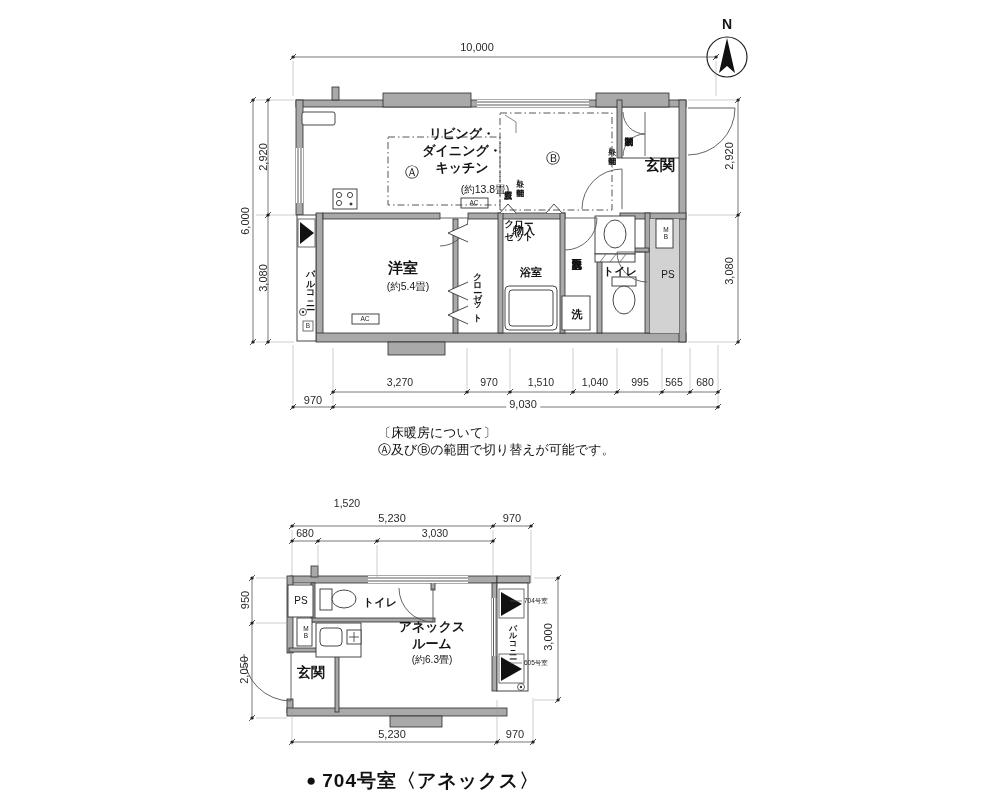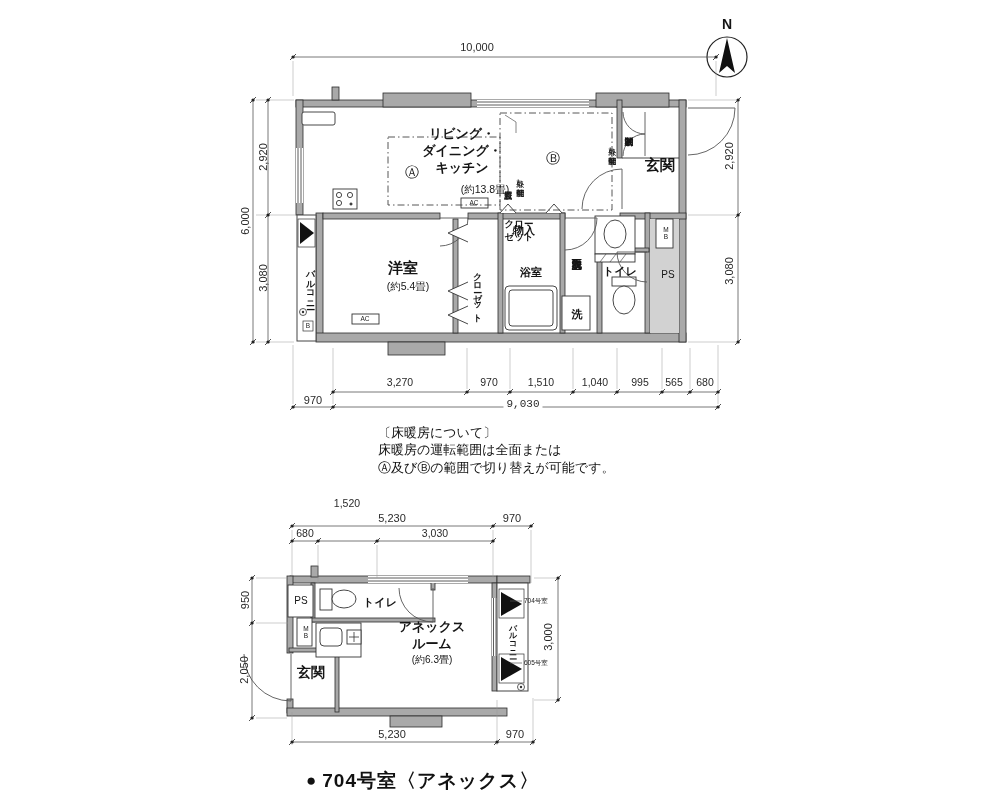--- a/index.html
+++ b/index.html
@@ -220,25 +220,24 @@
 <div class="lbl tiny" style="left:365px;top:319px;">AC</div>
 
 <div class="lbl dims" style="left:400px;top:383px;">3,270</div>
 <div class="lbl dims" style="left:489px;top:383px;">970</div>
 <div class="lbl dims" style="left:541px;top:383px;">1,510</div>
 <div class="lbl dims" style="left:595px;top:383px;">1,040</div>
 <div class="lbl dims" style="left:640px;top:383px;">995</div>
 <div class="lbl dims" style="left:674px;top:383px;">565</div>
 <div class="lbl dims" style="left:705px;top:383px;">680</div>
 <div class="lbl dim" style="left:313px;top:400px;">970</div>
-<div class="lbl dim bgw" style="left:523px;top:404px;font-family:Liberation Mono, monospace;">9,030</div>
+<div class="lbl dim bgw" style="left:523px;top:404px;">9,030</div>
 
 <div class="note">
   <div>〔床暖房について〕</div>
-  <div>床暖房の運転範囲は全面または</div>
   <div>Ⓐ及びⒷの範囲で切り替えが可能です。</div>
 </div>
 
 <div class="lbl dim" style="left:392px;top:518px;">5,230</div>
 <div class="lbl dim" style="left:512px;top:518px;">970</div>
 <div class="lbl dims" style="left:305px;top:534px;">680</div>
 <div class="lbl dims" style="left:347px;top:504px;">1,520</div>
 <div class="lbl dims" style="left:435px;top:534px;">3,030</div>
 <div class="lbl dim rot" style="left:245px;top:600px;">950</div>
 <div class="lbl dim rot" style="left:244px;top:670px;">2,050</div>

